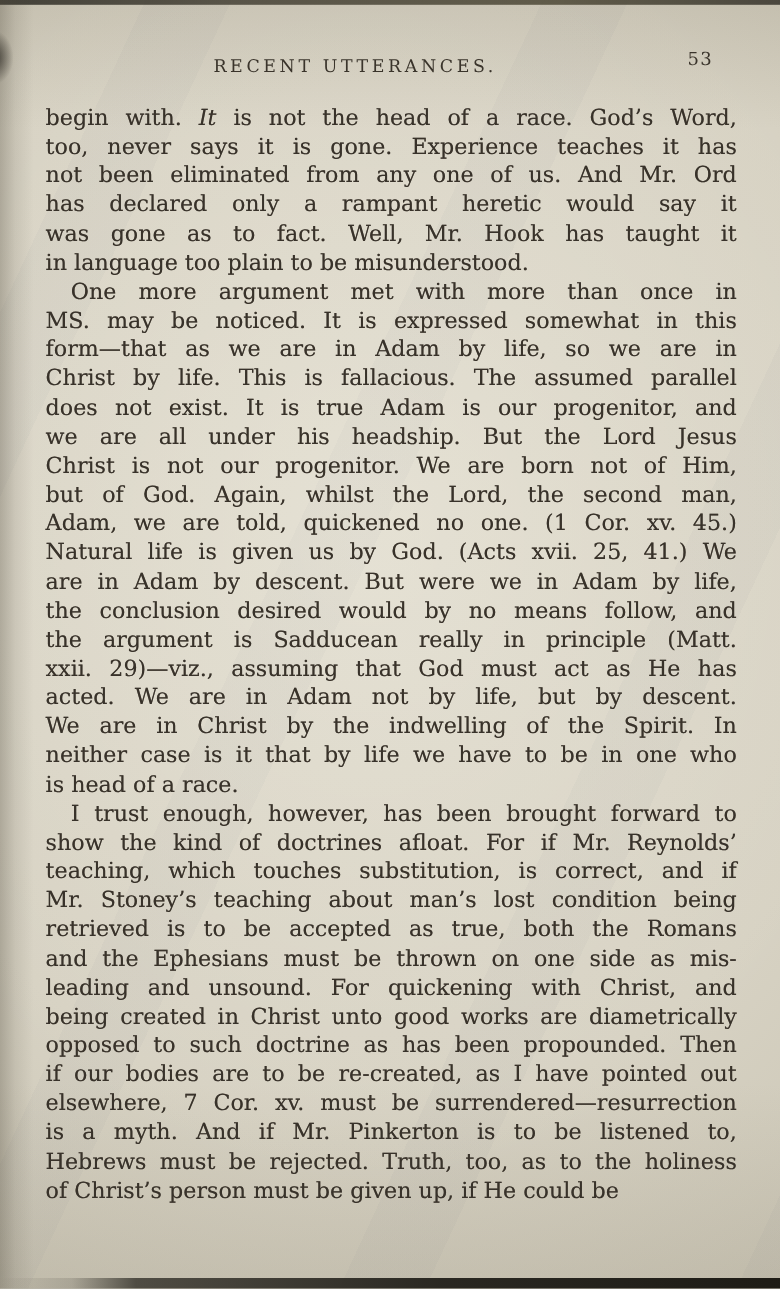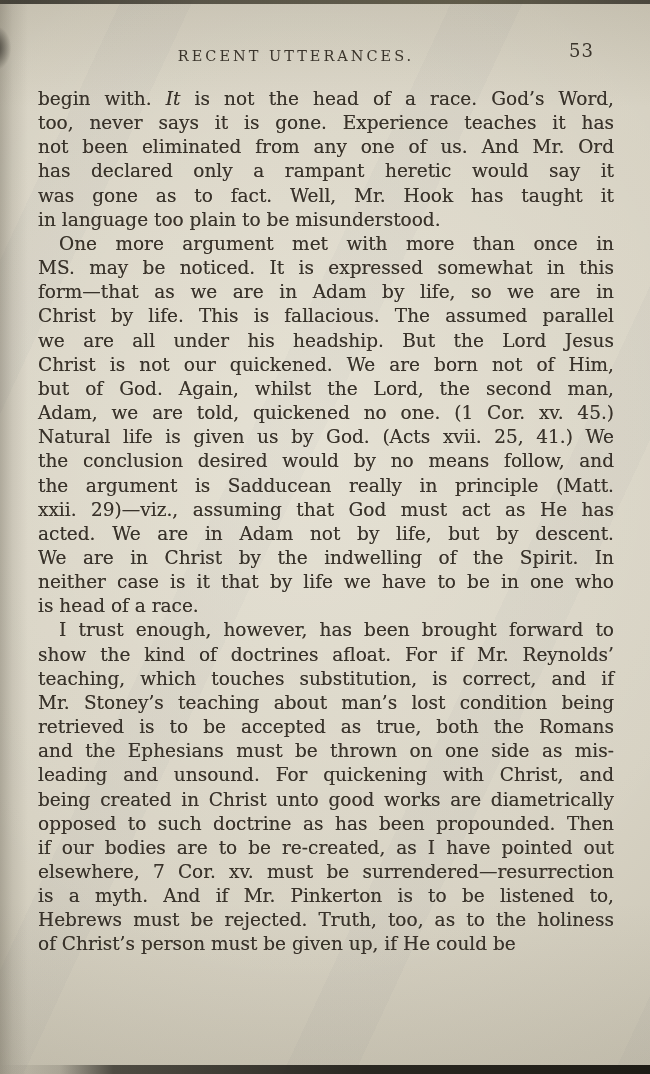--- a/index.html
+++ b/index.html
@@ -55,21 +55,21 @@
   }
   
   .running-head { position:absolute; top:48px; left:0; width:100%; height:24px; }
   .head-title {
     position:absolute; left:296px; transform:translateX(-50%);
     font-size:14.5px; letter-spacing:3px; white-space:nowrap;
     color:#3a342b;
   }
   .page-num {
     position:absolute; right:72px; top:-8px;
-    font-size:18px; letter-spacing:1px; color:#3a342b;
+    font-size:15px; letter-spacing:1px; color:#3a342b;
   }
   
   .body-text {
     position:absolute; left:38px; top:87px; width:576px;
     font-size:18.5px; line-height:24.15px;
     text-shadow:0 0 .4px rgba(56,48,38,.55);
   }
   .line { text-align:justify; text-align-last:justify; }
   .line.last { text-align-last:left; }
   .para.indent .line:first-child { text-indent:21px; }
@@ -99,25 +99,27 @@
         <div class="line"><span>not been eliminated from any one of us.  And Mr. Ord</span></div>
         <div class="line"><span>has declared only a rampant heretic would say it</span></div>
         <div class="line"><span>was gone as to fact.  Well, Mr. Hook has taught it</span></div>
         <div class="line last"><span>in language too plain to be misunderstood.</span></div>
       </div>
       <div class="para indent">
         <div class="line"><span>One more argument met with more than once in</span></div>
         <div class="line"><span>MS. may be noticed.  It is expressed somewhat in this</span></div>
         <div class="line"><span>form—that as we are in Adam by life, so we are in</span></div>
         <div class="line"><span>Christ by life.  This is fallacious.  The assumed parallel</span></div>
+        <div class="line"><span>does not exist.  It is true Adam is our progenitor, and</span></div>
         <div class="line"><span>we are all under his headship.  But the Lord Jesus</span></div>
-        <div class="line"><span>Christ is not our quickened.  We are born not of Him,</span></div>
+        <div class="line"><span>Christ is not our progenitor.  We are born not of Him,</span></div>
         <div class="line"><span>but of God.  Again, whilst the Lord, the second man,</span></div>
         <div class="line"><span>Adam, we are told, quickened no one.  (1 Cor. xv. 45.)</span></div>
         <div class="line"><span>Natural life is given us by God.  (Acts xvii. 25, 41.)  We</span></div>
+        <div class="line"><span>are in Adam by descent.  But were we in Adam by life,</span></div>
         <div class="line"><span>the conclusion desired would by no means follow, and</span></div>
         <div class="line"><span>the argument is Sadducean really in principle (Matt.</span></div>
         <div class="line"><span>xxii. 29)—viz., assuming that God must act as He has</span></div>
         <div class="line"><span>acted.  We are in Adam not by life, but by descent.</span></div>
         <div class="line"><span>We are in Christ by the indwelling of the Spirit.  In</span></div>
         <div class="line"><span>neither case is it that by life we have to be in one who</span></div>
         <div class="line last"><span>is head of a race.</span></div>
       </div>
       <div class="para indent">
         <div class="line"><span>I trust enough, however, has been brought forward to</span></div>

